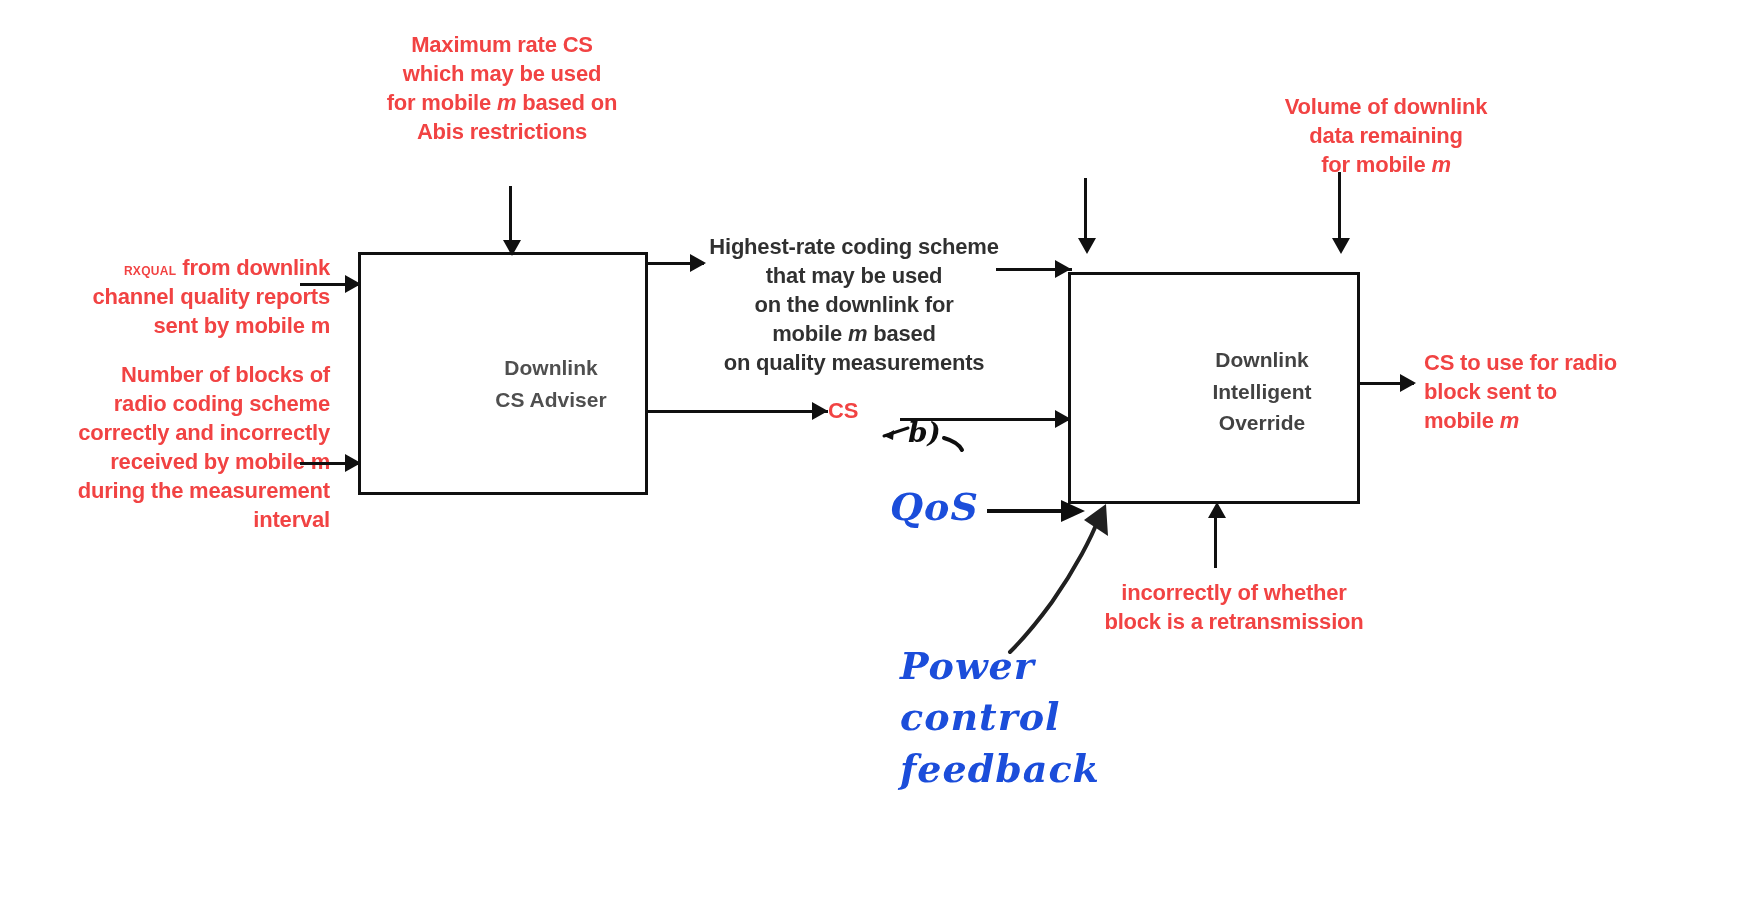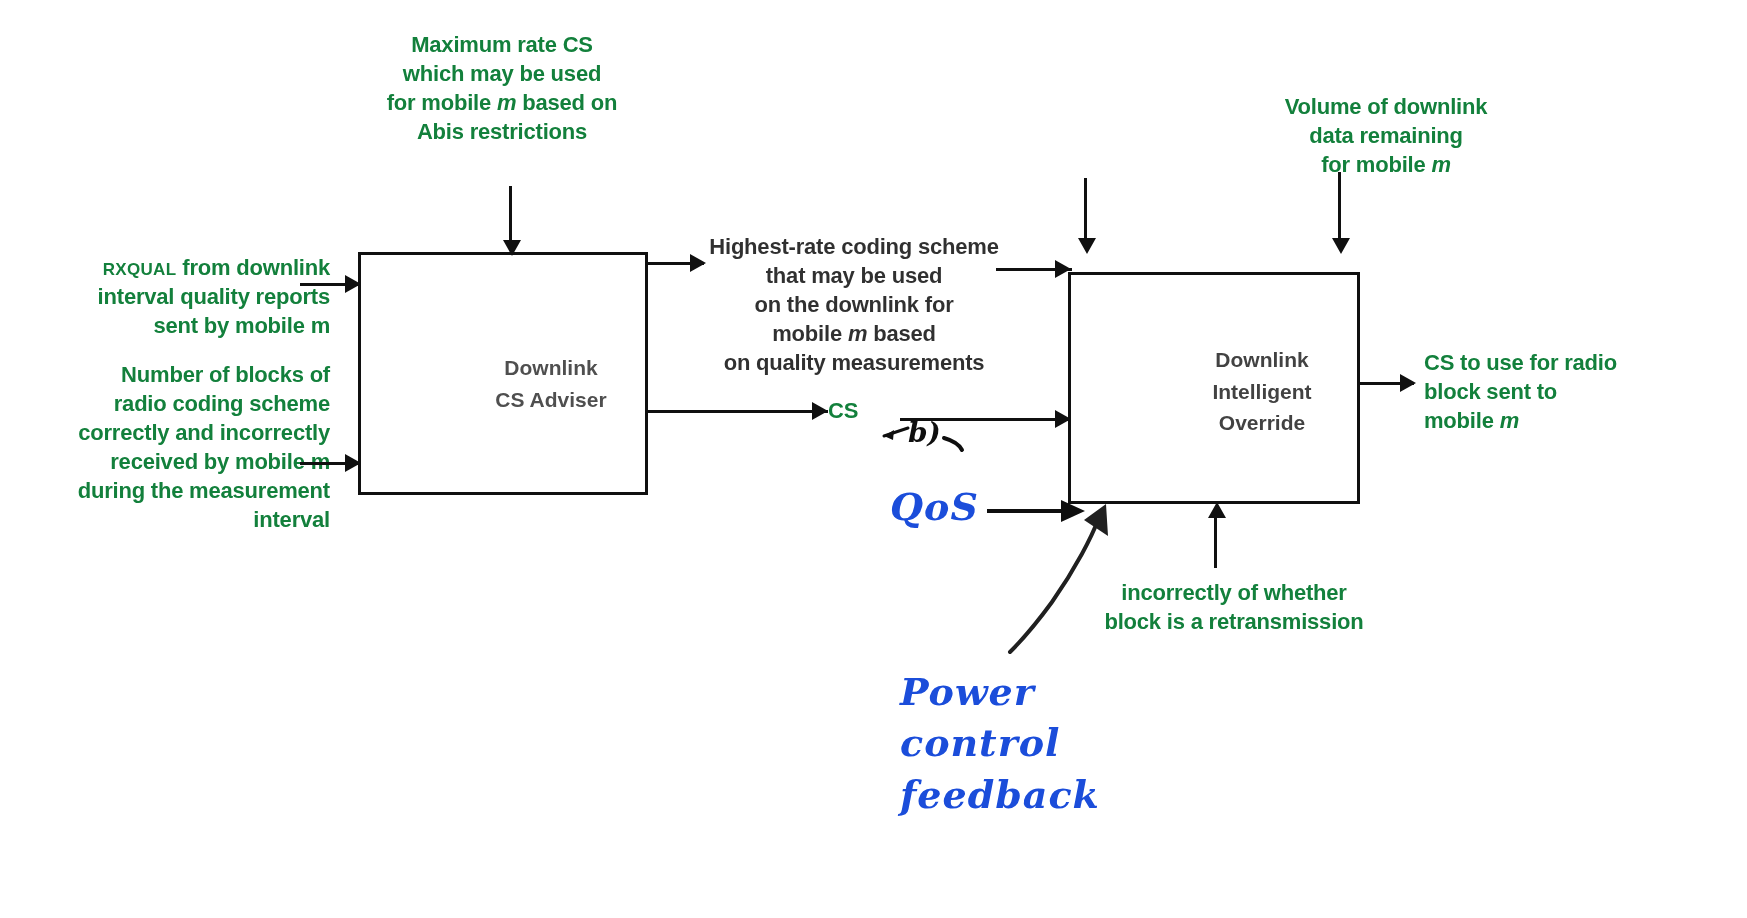--- a/index.html
+++ b/index.html
@@ -13,32 +13,32 @@
   #canvas {
     position: relative;
     width: 1747px;
     height: 918px;
     background: #ffffff;
     overflow: hidden;
     filter: contrast(1.02);
   }
   .lbl {
     position: absolute;
-    color: #15803d;
+    color: #ef4444;
     font-family: "Liberation Sans", sans-serif;
     font-weight: bold;
     font-size: 22px;
     line-height: 1.32;
     letter-spacing: -0.2px;
     white-space: pre-line;
   }
   .ctr { text-align: center; }
   .rgt { text-align: right; }
   .lft { text-align: left; }
-  .sc { font-size: 17px; letter-spacing: 0.3px; }
+  .sc { font-size: 12px; letter-spacing: 0.3px; }
 
   
   .box {
     position: absolute;
     border: 3px solid #121212;
     background: transparent;
     box-sizing: border-box;
   }
   .boxlabel {
     position: absolute;
@@ -110,21 +110,21 @@
 <div id="canvas">
 
   <div class="lbl ctr" style="left:352px; top:30px; width:300px;">Maximum rate CS
 which may be used
 for mobile <i>m</i> based on
 Abis restrictions</div>
   <div class="vline" style="left:509px; top:186px; height:58px;"></div>
   <div class="arrow-d" style="left:503px; top:240px;"></div>
 
   <div class="lbl rgt" style="left:20px; top:253px; width:310px;"><span class="sc">RXQUAL</span><span> from downlink
-interval quality reports
+channel quality reports
 sent by mobile m</span></div>
   <div class="hline" style="left:300px; top:283px; width:58px;"></div>
   <div class="arrow-r" style="left:345px; top:275px;"></div>
 
   <div class="lbl rgt" style="left:18px; top:360px; width:312px;"><span>Number of blocks of
 radio coding scheme
 correctly and incorrectly
 received by mobile m
 during the measurement
 interval</span></div>
@@ -165,21 +165,21 @@
   <div class="hand" style="left:890px; top:484px; font-size:38px;">QoS</div>
   <svg class="hw-svg" width="110" height="40" style="left:985px; top:492px;" viewBox="0 0 110 40">
     <path d="M2 19 L78 19" stroke="#111" stroke-width="4" fill="none"></path>
     <path d="M76 8 L100 19 L76 30 Z" fill="#111"></path>
   </svg>
 
   <svg class="hw-svg" width="180" height="180" style="left:980px; top:490px;" viewBox="0 0 180 180">
     <path d="M118 30 C 112 46, 96 78, 72 112 C 56 134, 42 150, 30 162" stroke="#222" stroke-width="4" fill="none" stroke-linecap="round"></path>
     <path d="M126 14 L128 46 L104 30 Z" fill="#222"></path>
   </svg>
-  <div class="hand" style="left:900px; top:640px; font-size:38px; line-height:1.35; white-space:pre-line;margin-top:26px;">Power
+  <div class="hand" style="left:900px; top:640px; font-size:38px; line-height:1.35; white-space:pre-line;">Power
 control
 feedback</div>
 
   <div class="vline" style="left:1084px; top:178px; height:62px;"></div>
   <div class="arrow-d" style="left:1078px; top:238px;"></div>
 
   <div class="lbl ctr" style="left:1250px; top:92px; width:272px;">Volume of downlink
 data remaining
 for mobile <i>m</i></div>
   <div class="vline" style="left:1338px; top:172px; height:68px;"></div>

